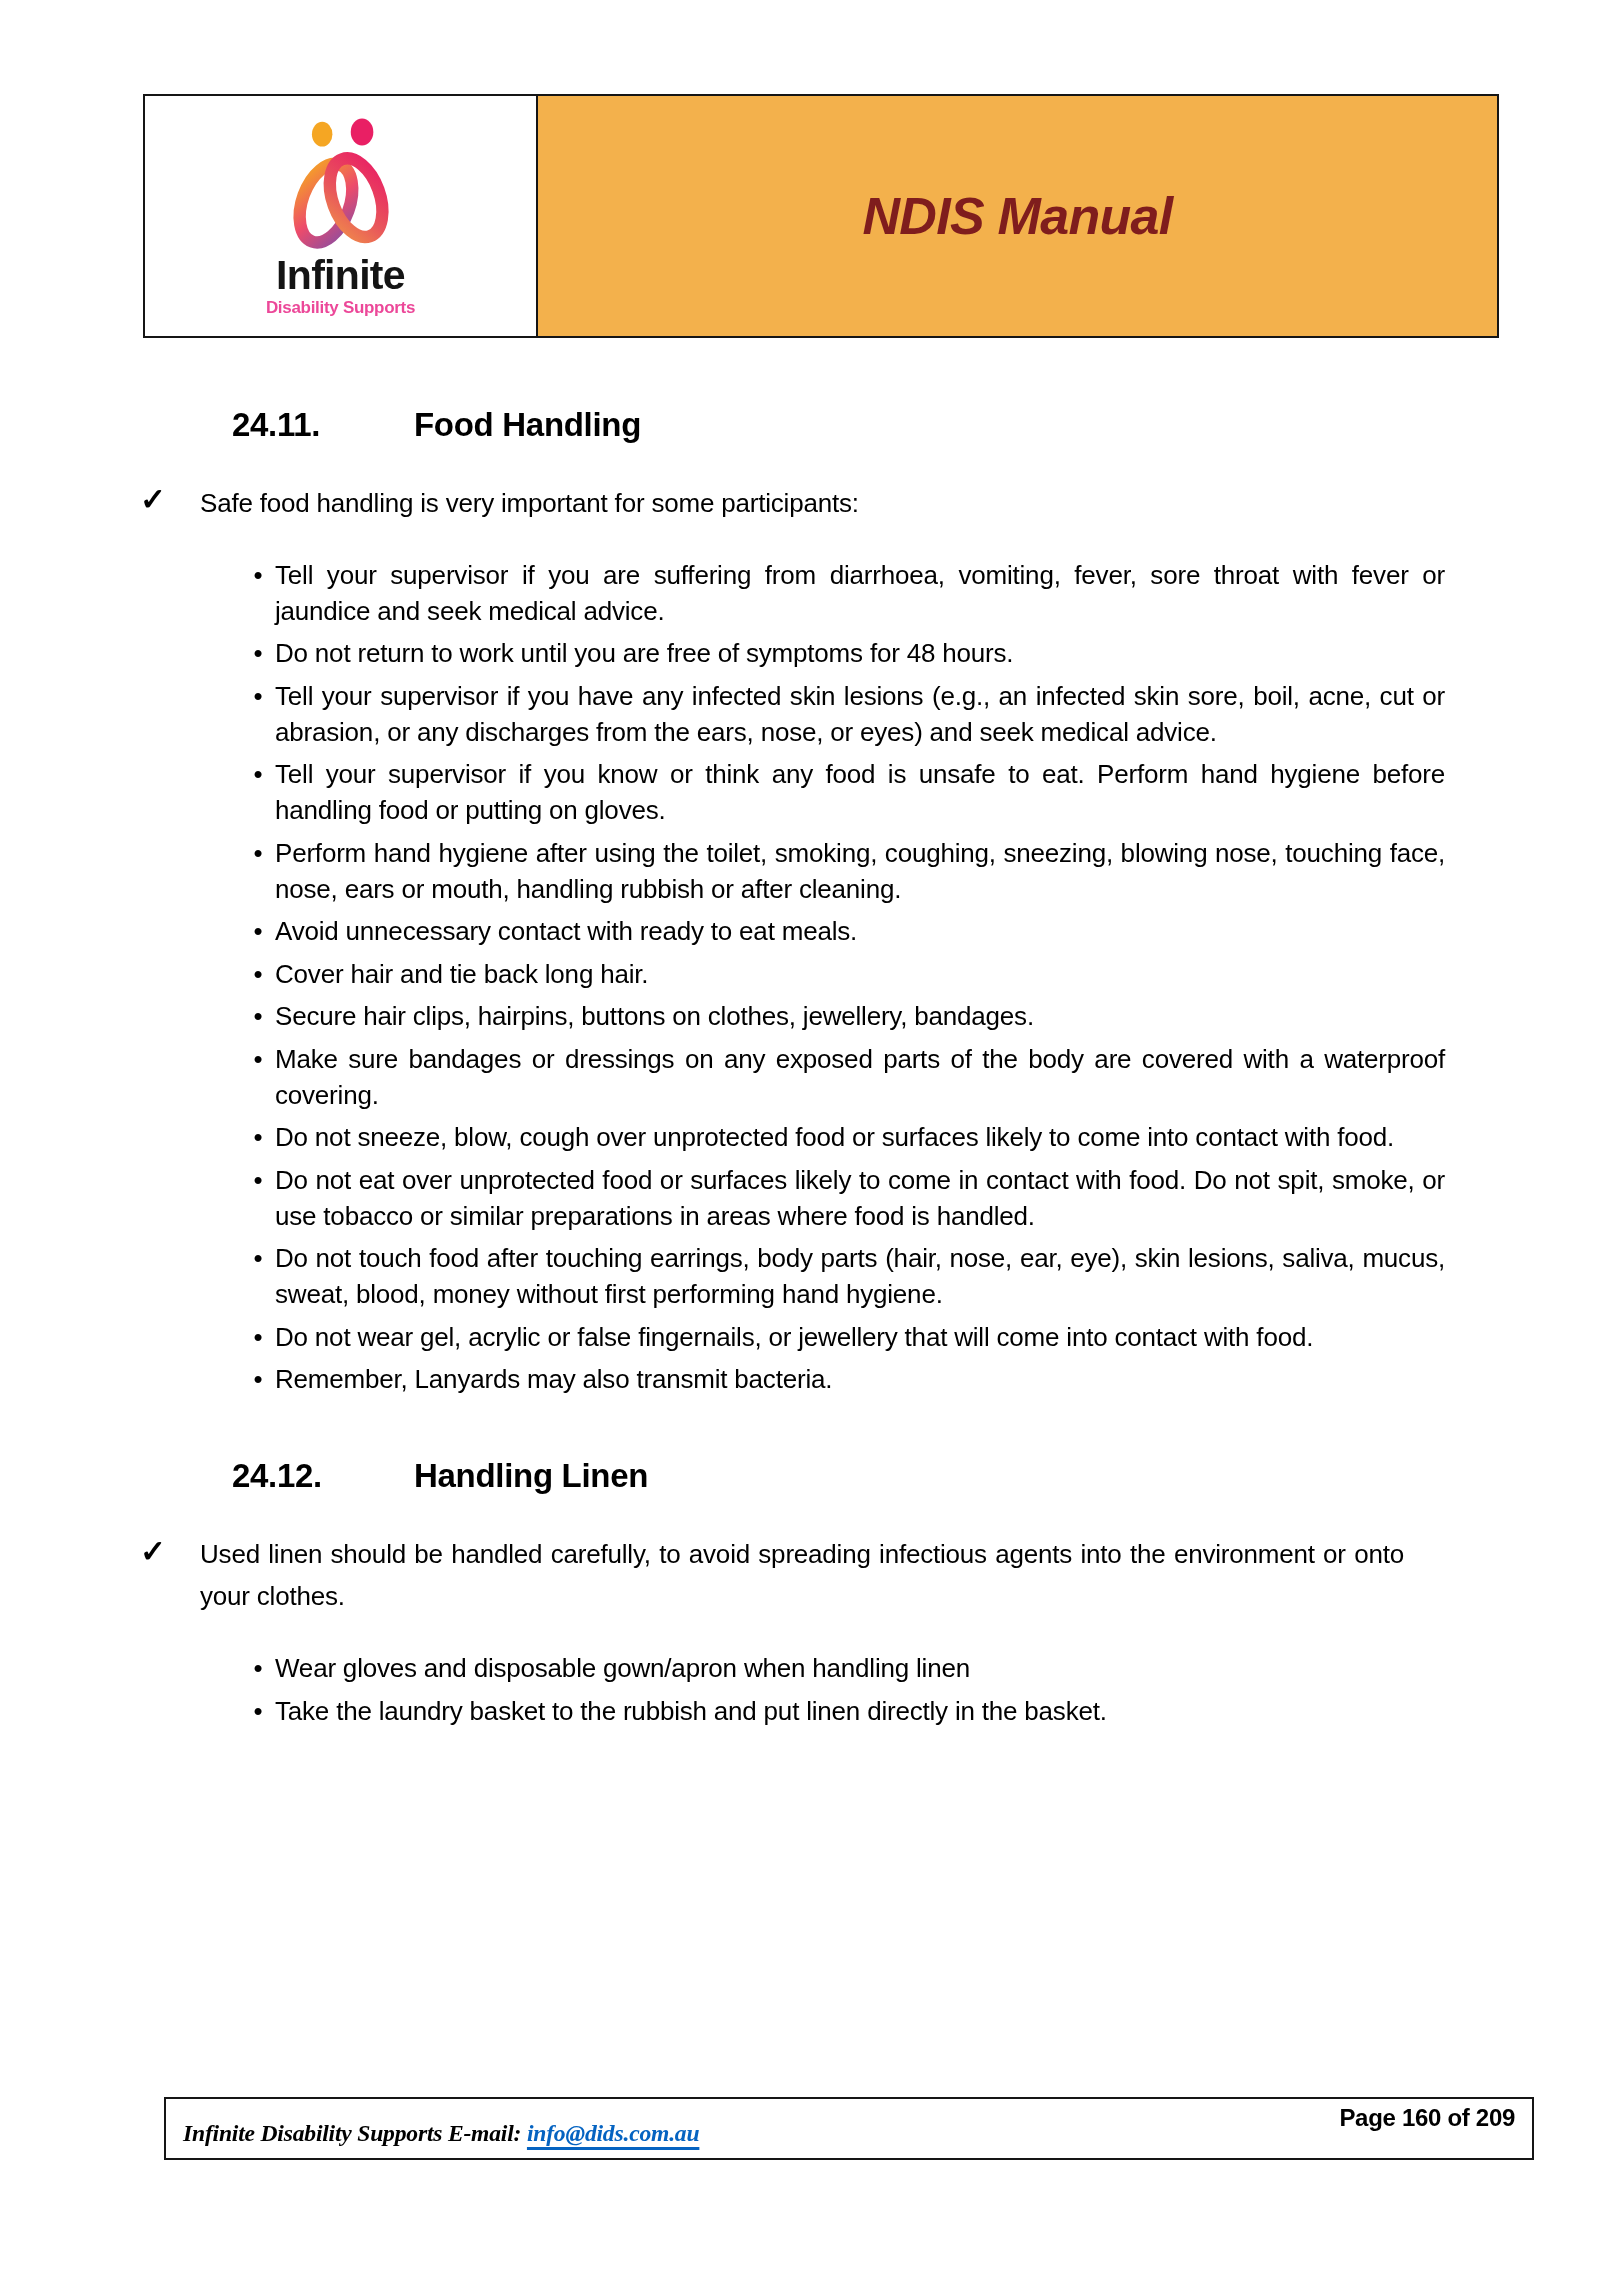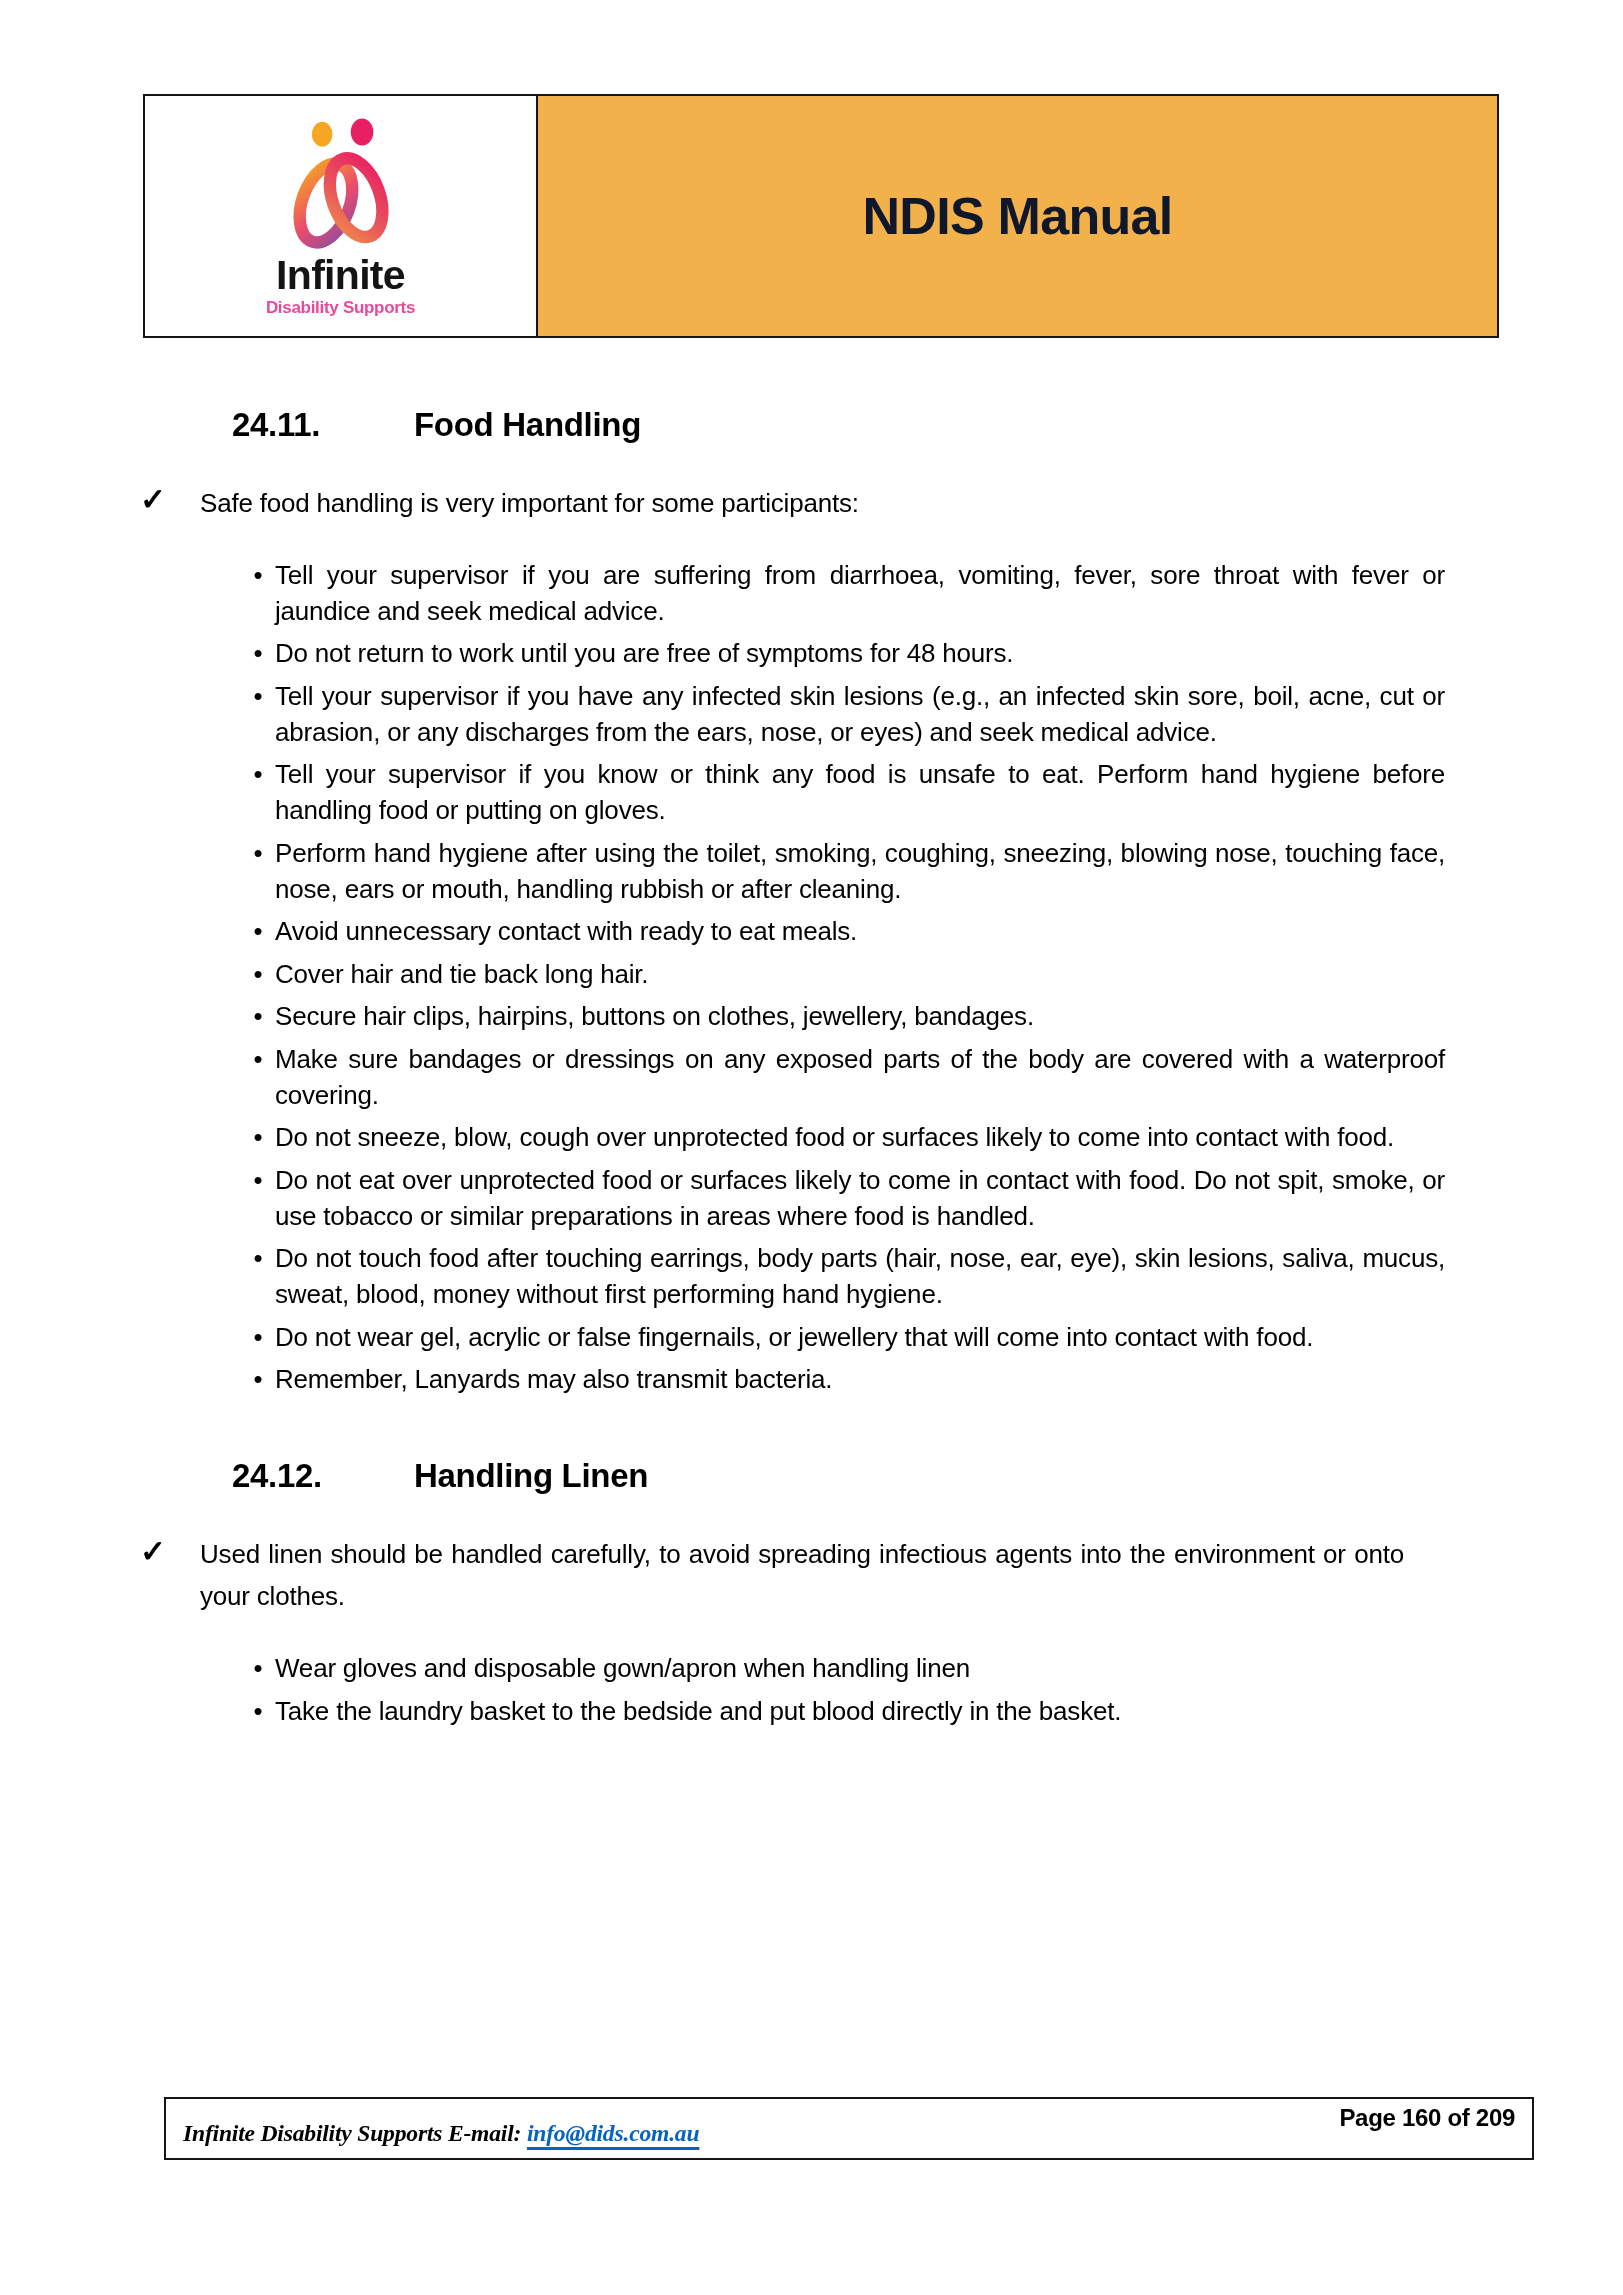--- a/index.html
+++ b/index.html
@@ -35,21 +35,21 @@
   }
   .logo-tagline {
     font-size:17px; font-weight:700; color:#ec4899;
     letter-spacing:-0.3px; margin-top:1.3px;
   }
   .banner-cell {
     flex:1; background:#F3B14C;
     display:flex; align-items:center; justify-content:center;
   }
   .banner-title {
-    color:#0f172a; font-size:52px; font-weight:bold; letter-spacing:-0.7px;
+    color:#7f1d1d; font-size:52px; font-weight:bold; letter-spacing:-0.7px;font-style:italic;
   }
 
   
   .section-heading {
     margin-left:232px;
     font-size:33px; font-weight:bold; letter-spacing:-0.3px;
     line-height:1.15;
   }
   #heading-1 { padding-top:406px; }
   #heading-2 { margin-top:60px; }
@@ -173,21 +173,21 @@
   <h2 class="section-heading" id="heading-2">
     <span class="section-number">24.12.</span><span>Handling Linen</span>
   </h2>
 
   <p class="lead">
     <span class="check-icon">✓</span><span>Used linen should be handled carefully, to avoid spreading infectious agents into the environment or onto your clothes.</span>
   </p>
 
   <ul class="bullet-list">
     <li>Wear gloves and disposable gown/apron when handling linen</li>
-    <li>Take the laundry basket to the bedside and put blood directly in the basket.</li>
+    <li>Take the laundry basket to the rubbish and put linen directly in the basket.</li>
   </ul>
 
   <div class="footer-box">
     <div class="footer-email">
       <span>Infinite Disability Supports E-mail: </span><a href="#">info@dids.com.au</a>
     </div>
     <div class="footer-page">Page 160 of 209</div>
   </div>
 
 </div>

